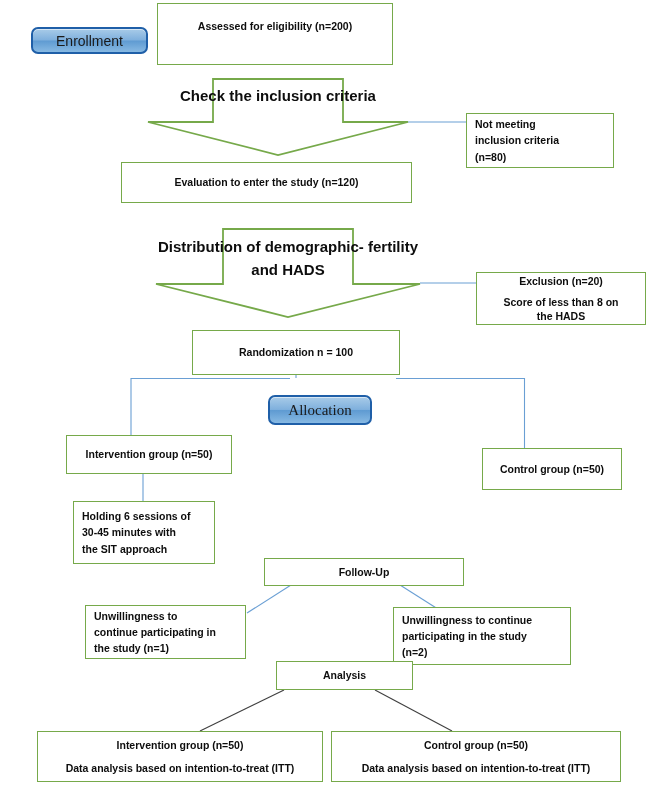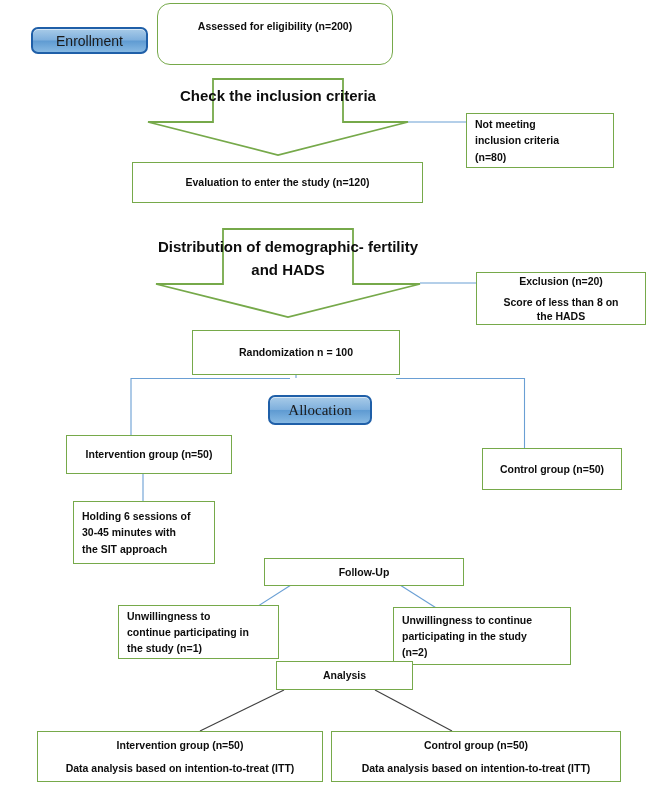--- a/index.html
+++ b/index.html
@@ -121,41 +121,41 @@
   </svg>
 
   <div class="badge serif" style="left:268px; top:395px; width:104px; height:30px;">
     <span>Allocation</span>
   </div>
 
   <div class="badge sans" style="left:31px; top:27px; width:117px; height:27px;">
     <span>Enrollment</span>
   </div>
 
-  <div class="box center" style="left:157px; top:3px; width:236px; height:62px; justify-content:flex-start; padding-top:14px;border-radius:13px;">
+  <div class="box center" style="left:157px; top:3px; width:236px; height:62px; justify-content:flex-start; padding-top:14px;">
     <span class="ln">Assessed for eligibility (n=200)</span>
   </div>
 
   <div class="chevron" style="left:147px; top:78px; width:262px; height:78px;">
     <svg width="262" height="78" viewBox="0 0 262 78" xmlns="http://www.w3.org/2000/svg">
       <polygon points="66,1 196,1 196,44 261,44 131,77 1,44 66,44" fill="#ffffff" stroke="#76a94a" stroke-width="1.8" stroke-linejoin="miter"></polygon>
     </svg>
     <div class="ctext" style="top:7px;">
       <span class="ln">Check the</span>
       <span class="ln">inclusion criteria</span>
     </div>
   </div>
 
   <div class="box left" style="left:466px; top:113px; width:148px; height:55px;">
     <span class="ln">Not meeting</span>
     <span class="ln">inclusion criteria</span>
     <span class="ln">(n=80)</span>
   </div>
 
-  <div class="box center" style="left:132px; top:162px; width:291px; height:41px;">
+  <div class="box center" style="left:121px; top:162px; width:291px; height:41px;">
     <span class="ln">Evaluation to enter the study (n=120)</span>
   </div>
 
   <div class="chevron" style="left:155px; top:228px; width:266px; height:90px;">
     <svg width="266" height="90" viewBox="0 0 266 90" xmlns="http://www.w3.org/2000/svg">
       <polygon points="68,1 198,1 198,56 265,56 133,89 1,56 68,56" fill="#ffffff" stroke="#76a94a" stroke-width="1.8" stroke-linejoin="miter"></polygon>
     </svg>
     <div class="ctext" style="top:8px;">
       <span class="ln">Distribution of</span>
       <span class="ln">demographic-</span>
@@ -184,21 +184,21 @@
   <div class="box left" style="left:73px; top:501px; width:142px; height:63px;">
     <span class="ln">Holding 6 sessions of</span>
     <span class="ln">30-45 minutes with</span>
     <span class="ln">the SIT approach</span>
   </div>
 
   <div class="box center" style="left:264px; top:558px; width:200px; height:28px;">
     <span class="ln">Follow-Up</span>
   </div>
 
-  <div class="box left" style="left:85px; top:605px; width:161px; height:54px;margin-left:33px;">
+  <div class="box left" style="left:85px; top:605px; width:161px; height:54px;">
     <span class="ln">Unwillingness to</span>
     <span class="ln">continue participating in</span>
     <span class="ln">the study (n=1)</span>
   </div>
 
   <div class="box left" style="left:393px; top:607px; width:178px; height:58px;">
     <span class="ln">Unwillingness to continue</span>
     <span class="ln">participating in the study</span>
     <span class="ln">(n=2)</span>
   </div>

